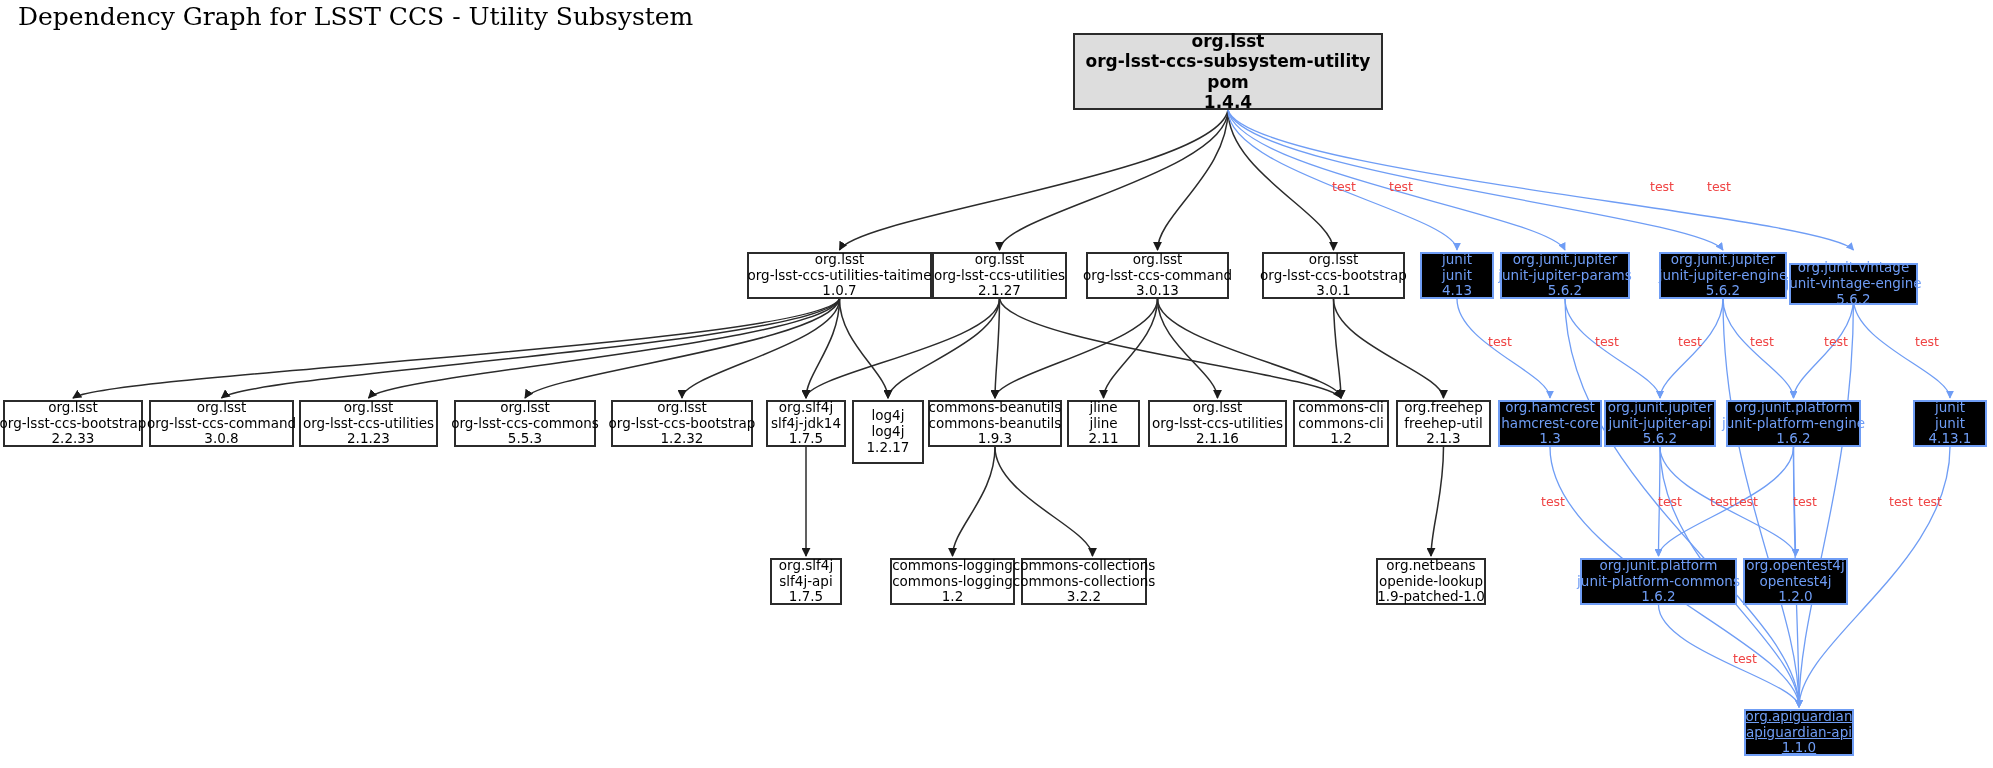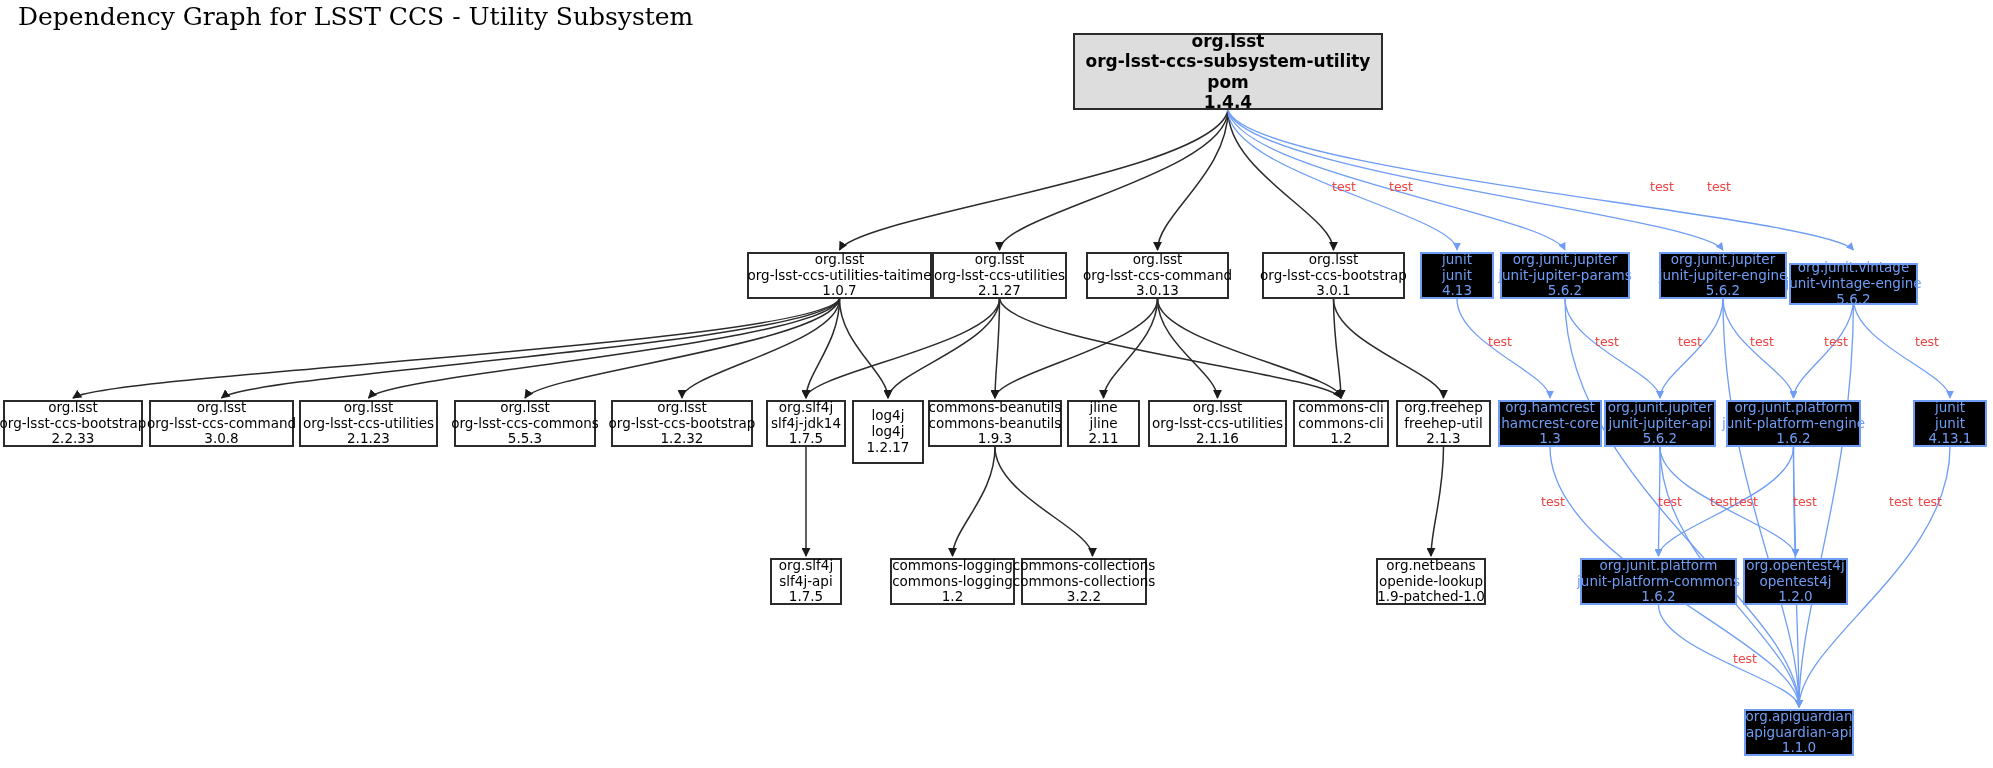--- a/index.html
+++ b/index.html
@@ -288,21 +288,21 @@
       <div class="node test" style="left: 1580px; top: 558px; width: 157px; height: 47px;">
         <span class="ln">org.junit.platform</span>
         <span class="ln">junit-platform-commons</span>
         <span class="ln">1.6.2</span>
       </div>
       <div class="node test" style="left: 1743px; top: 558px; width: 105px; height: 47px;">
         <span class="ln">org.opentest4j</span>
         <span class="ln">opentest4j</span>
         <span class="ln">1.2.0</span>
       </div>
-      <div class="node test" style="left: 1744px; top: 709px; width: 110px; height: 47px;">
+      <div class="node test" style="left: 1744px; top: 709px; width: 110px; height: 47px; text-decoration: underline;">
         <span class="ln">org.apiguardian</span>
         <span class="ln">apiguardian-api</span>
         <span class="ln">1.1.0</span>
       </div>
     </div>
   <div id="labels-layer">
       <div class="edge-label" style="left: 1344px; top: 186px;">test</div>
       <div class="edge-label" style="left: 1401px; top: 186px;">test</div>
       <div class="edge-label" style="left: 1662px; top: 186px;">test</div>
       <div class="edge-label" style="left: 1719px; top: 186px;">test</div>

